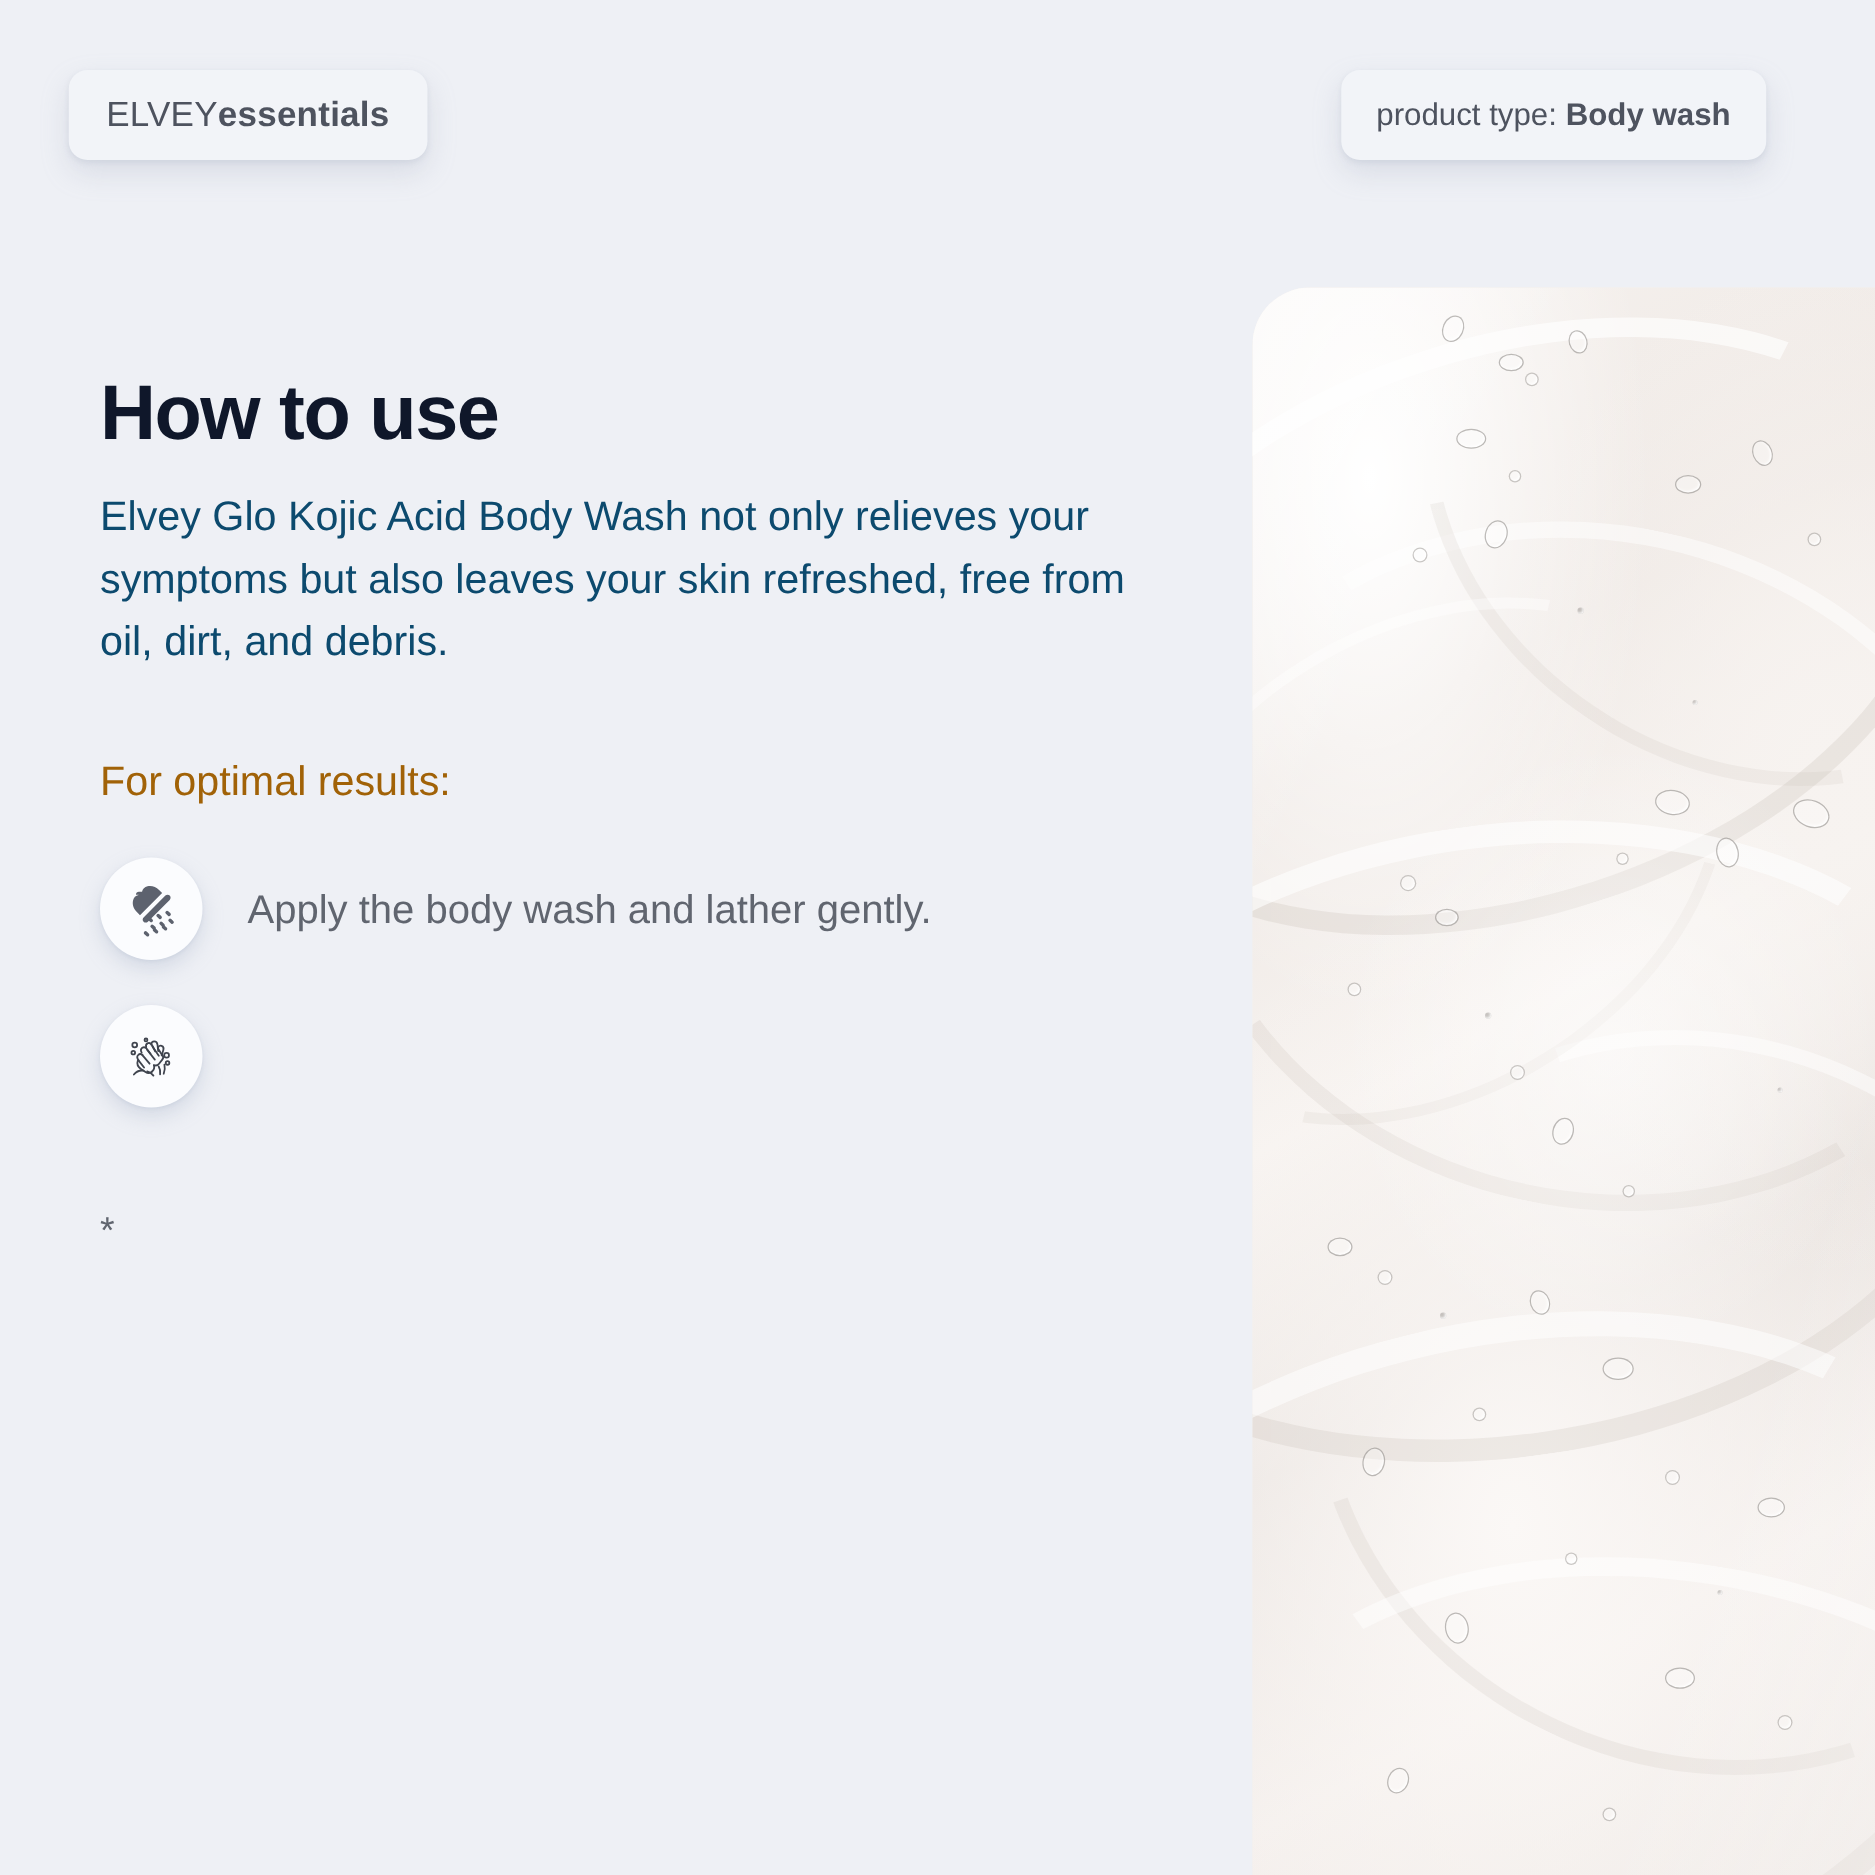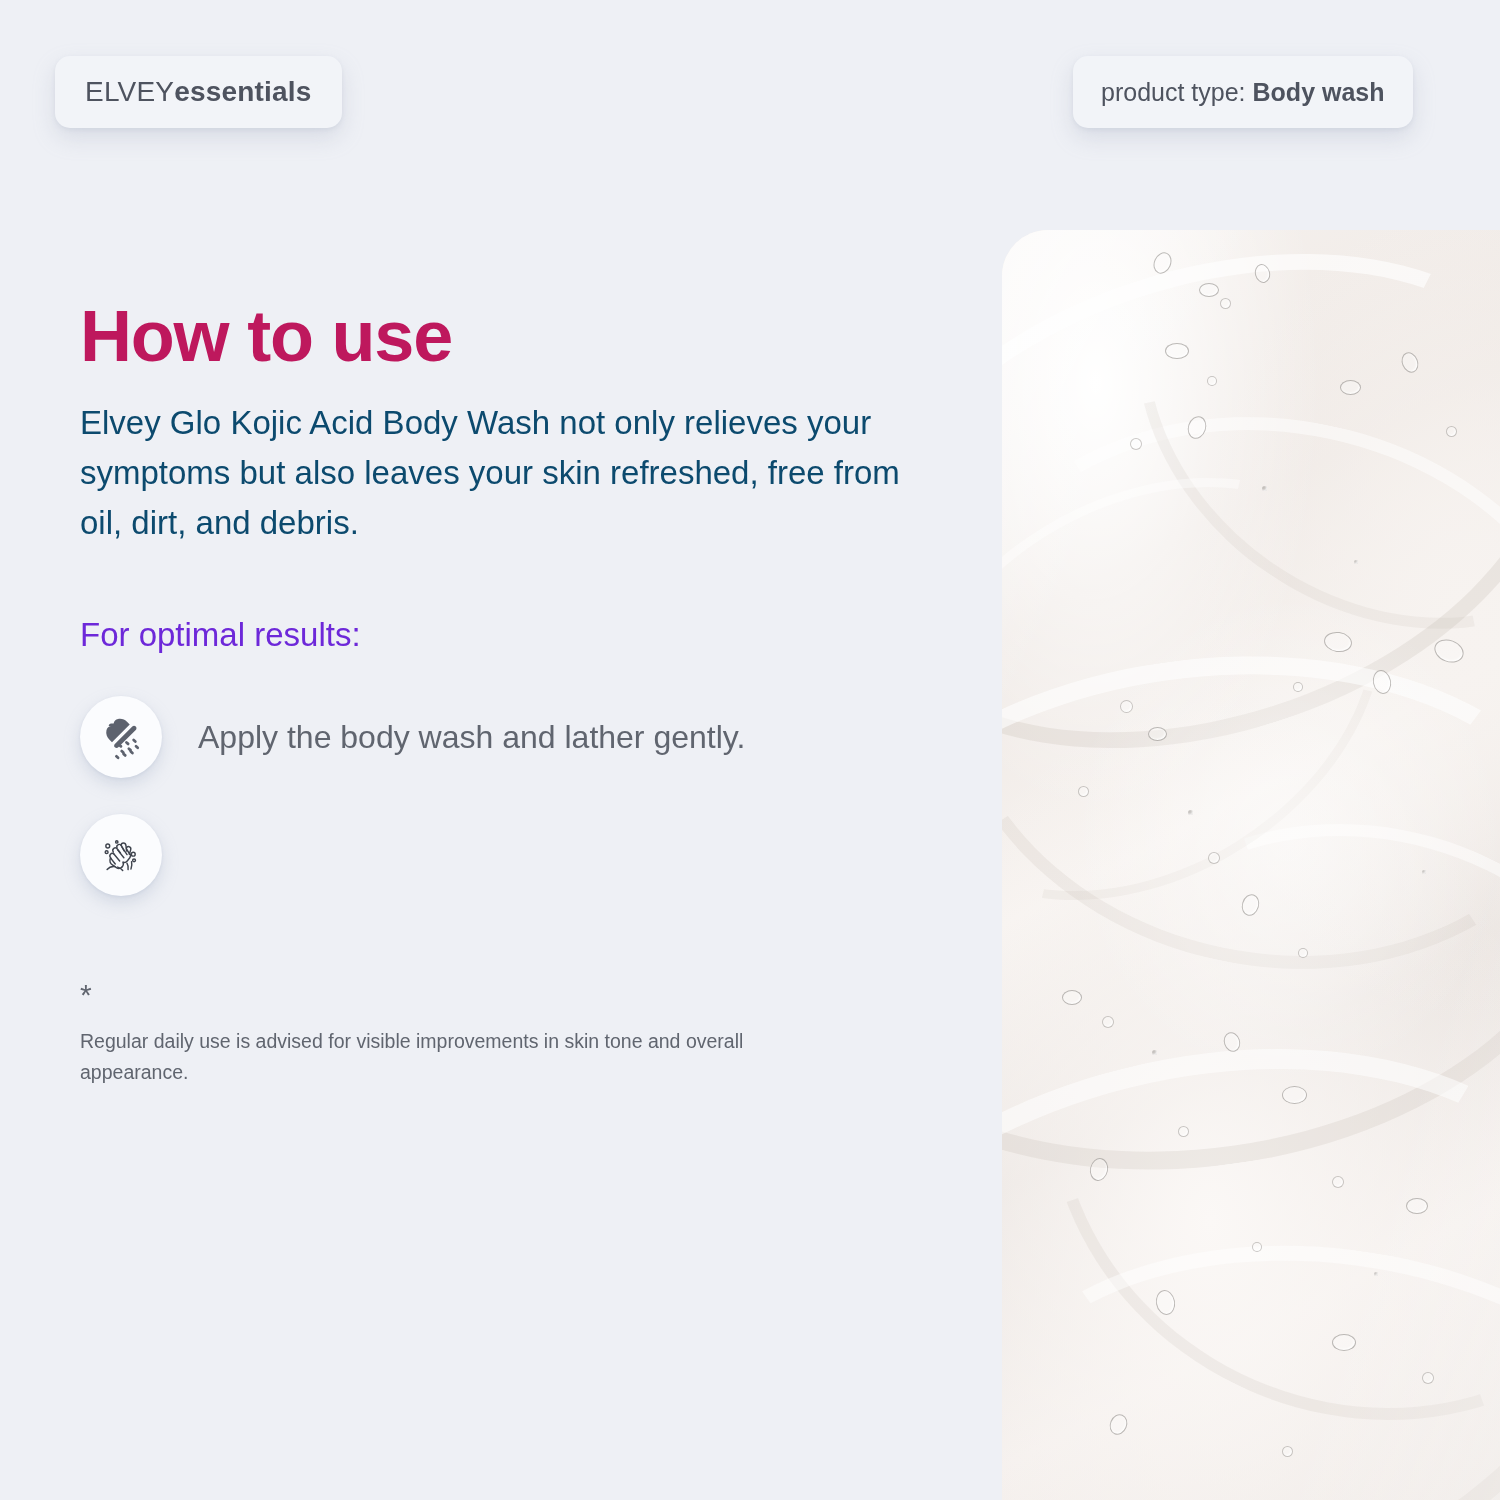--- a/index.html
+++ b/index.html
@@ -116,39 +116,39 @@
   .badge-type .t-bold  { font-weight: 700; margin-left: 7px; }
 
   
   .content {
     position: absolute;
     left: 80px;
     top: 300px;
     width: 880px;
   }
   .headline {
-    font-size: 72px;
+    font-size: 62px;
     font-weight: 700;
     line-height: 1.0;
     letter-spacing: -1.2px;
-    color: #be185d;
+    color: #0f172a;
     margin: 0 0 26px 0;
   }
   .intro {
     font-size: 33px;
     line-height: 1.52;
     font-weight: 400;
     color: #0c4a6e;
     margin: 0;
     max-width: 870px;
   }
   .optimal {
     font-size: 33px;
     font-weight: 400;
-    color: #6d28d9;
+    color: #a16207;
     margin: 68px 0 0 0;
   }
 
   .steps {
     margin-top: 42px;
     display: flex;
     flex-direction: column;
     gap: 36px;
   }
   .step {
@@ -331,18 +331,17 @@
               <circle cx="19.6" cy="10.4" r="1.2"></circle>
             </g>
           </svg>
         </div>
       </div>
 
     </div>
 
     <div class="footnote-wrap">
       <p class="footnote-star">*</p>
-      <p class="footnote-text">Regular daily use is advised for visible improvements in skin tone and overall appearance.</p>
     </div>
 
   </div>
 
 </div>
 
 </body></html>

